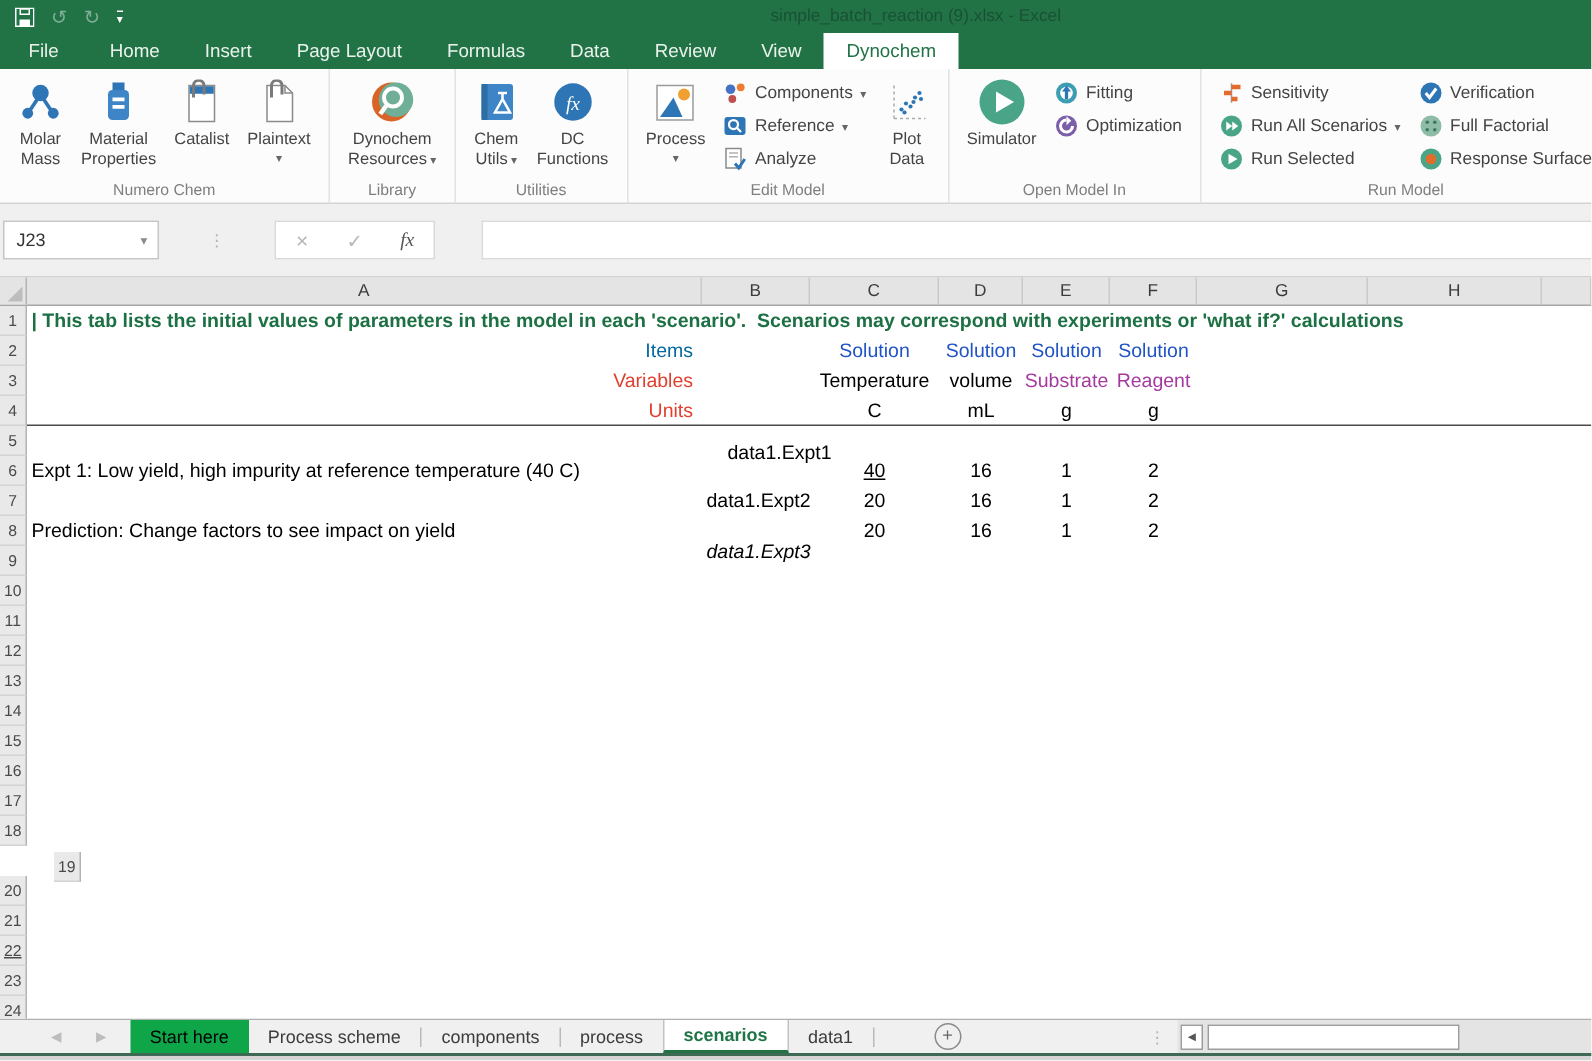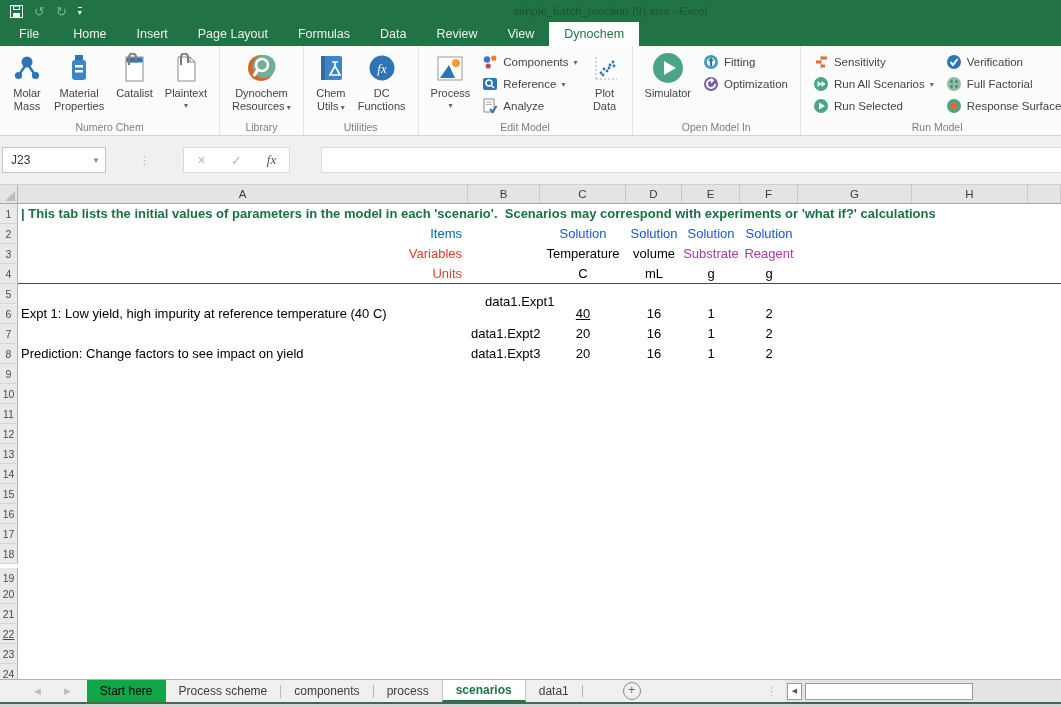--- a/index.html
+++ b/index.html
@@ -440,21 +440,21 @@
       <div class="rowhead" style="top: 160px;">9</div>
       <div class="rowhead" style="top: 180px;">10</div>
       <div class="rowhead" style="top: 200px;">11</div>
       <div class="rowhead" style="top: 220px;">12</div>
       <div class="rowhead" style="top: 240px;">13</div>
       <div class="rowhead" style="top: 260px;">14</div>
       <div class="rowhead" style="top: 280px;">15</div>
       <div class="rowhead" style="top: 300px;">16</div>
       <div class="rowhead" style="top: 320px;">17</div>
       <div class="rowhead" style="top: 340px;">18</div>
-      <div class="rowhead" style="top: 364px;">19</div>
+      <div class="rowhead" style="top: 364px; margin-left: 36px;">19</div>
       <div class="rowhead" style="top: 380px;">20</div>
       <div class="rowhead" style="top: 400px;">21</div>
       <div class="rowhead" style="top: 420px; text-decoration: underline;">22</div>
       <div class="rowhead" style="top: 440px;">23</div>
       <div class="rowhead" style="top: 460px;">24</div>
       <div class="cell" style="top: 0px; left: 21px; color: rgb(29, 112, 68); font-weight: bold;">| This tab lists the initial values of parameters in the model in each 'scenario'.  Scenarios may correspond with experiments or 'what if?' calculations</div>
       <div class="cell" style="top: 20px; left: 18px; width: 450px; text-align: right; padding-right: 6px; box-sizing: border-box; color: #0369a1;">Items</div>
       <div class="cell" style="top: 20px; left: 583px; transform: translateX(-50%); color: rgb(32, 83, 197);">Solution</div>
       <div class="cell" style="top: 20px; left: 654px; transform: translateX(-50%); color: rgb(32, 83, 197);">Solution</div>
       <div class="cell" style="top: 20px; left: 711px; transform: translateX(-50%); color: rgb(32, 83, 197);">Solution</div>
@@ -474,21 +474,21 @@
       <div class="cell" style="top: 100px; left: 583px; transform: translateX(-50%); text-decoration: underline;">40</div>
       <div class="cell" style="top: 100px; left: 654px; transform: translateX(-50%);">16</div>
       <div class="cell" style="top: 100px; left: 711px; transform: translateX(-50%);">1</div>
       <div class="cell" style="top: 100px; left: 769px; transform: translateX(-50%);">2</div>
       <div class="cell" style="top: 120px; left: 471px;">data1.Expt2</div>
       <div class="cell" style="top: 120px; left: 583px; transform: translateX(-50%);">20</div>
       <div class="cell" style="top: 120px; left: 654px; transform: translateX(-50%);">16</div>
       <div class="cell" style="top: 120px; left: 711px; transform: translateX(-50%);">1</div>
       <div class="cell" style="top: 120px; left: 769px; transform: translateX(-50%);">2</div>
       <div class="cell" style="top: 140px; left: 21px;">Prediction: Change factors to see impact on yield</div>
-      <div class="cell" style="top: 140px; left: 471px;">data1.Expt3</div>
+      <div class="cell" style="top: 154px; left: 471px; font-style: italic;">data1.Expt3</div>
       <div class="cell" style="top: 140px; left: 583px; transform: translateX(-50%);">20</div>
       <div class="cell" style="top: 140px; left: 654px; transform: translateX(-50%);">16</div>
       <div class="cell" style="top: 140px; left: 711px; transform: translateX(-50%);">1</div>
       <div class="cell" style="top: 140px; left: 769px; transform: translateX(-50%);">2</div>
       <div class="r4line" style="top: 79px; left: 18px; right: 0px;"></div>
     </div>
 </div>
 
 <div class="sheettabs" id="sheettabs">
     <div class="navarrows">

